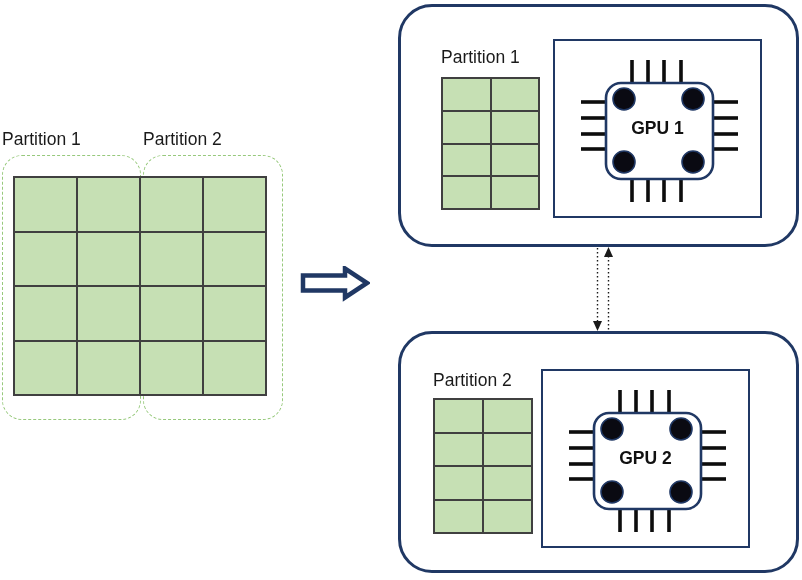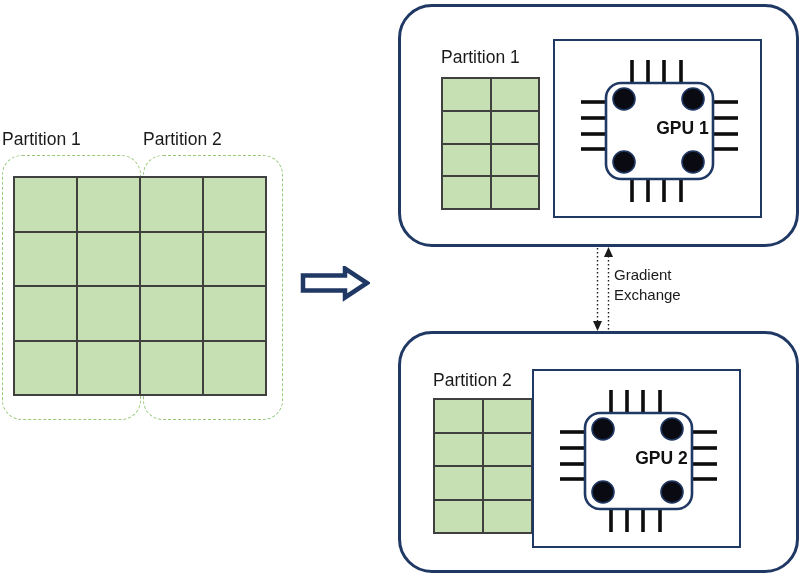--- a/index.html
+++ b/index.html
@@ -28,21 +28,21 @@
     border:3px solid var(--node-border,#203864);border-radius:34px;
     background:#ffffff;box-sizing:border-box;
   }
   .gpu-panel{
     border:2px solid var(--node-border,#203864);background:#ffffff;box-sizing:border-box;
   }
   .gpu-panel svg{position:absolute;left:0;top:0;}
   .gpu-label{
     position:absolute;left:0;top:0;width:100%;height:100%;
     display:flex;align-items:center;justify-content:center;
-    font-weight:bold;font-size:17.5px;color:#111;padding-left:25px;
+    font-weight:bold;font-size:17.5px;color:#111;
   }
   .pin{stroke:var(--pin,#0d0d0d);stroke-width:3.6;}
   .chip-body{fill:#ffffff;stroke:var(--node-border,#203864);stroke-width:2.6;}
   .chip-dot{fill:#0a0a12;stroke:var(--node-border,#203864);stroke-width:1.6;}
   .block-arrow{fill:#ffffff;stroke:var(--node-border,#203864);stroke-width:4.5;stroke-linejoin:miter;}
   .dotline{stroke:var(--text,#1a1a1a);stroke-width:1.4;stroke-dasharray:1.6 2.4;fill:none;}
   .dothead{fill:var(--text,#1a1a1a);}
   .conn-label{font-size:15px;line-height:20px;color:var(--text,#1a1a1a);white-space:nowrap;}
 </style>
 </head>
@@ -118,38 +118,34 @@
       <div class="gpu-label">GPU 1</div>
     </div>
   </div>
 
   <svg class="abs" style="left:588px;top:247px;" width="30" height="84" viewBox="0 0 30 84">
     <line class="dotline" x1="9.5" y1="1" x2="9.5" y2="75"></line>
     <polygon class="dothead" points="5,74 14,74 9.5,84"></polygon>
     <line class="dotline" x1="20.5" y1="9" x2="20.5" y2="83"></line>
     <polygon class="dothead" points="16,10 25,10 20.5,0"></polygon>
   </svg>
-  <div class="abs conn-label" style="left:614px;top:265px;">
-    <div>Gradient</div>
-    <div>Exchange</div>
-  </div>
 
   <div class="abs node" style="left:398px;top:331px;width:401px;height:242px;">
     <div class="abs plabel" style="left:32px;top:36px;width:100px;">Partition 2</div>
     <div class="abs grid" style="left: 32px; top: 64px; width: 100px; height: 136px; grid-template-columns: repeat(2, 1fr); grid-template-rows: repeat(4, 1fr);">
         <div class="cell"></div>
         <div class="cell"></div>
         <div class="cell"></div>
         <div class="cell"></div>
         <div class="cell"></div>
         <div class="cell"></div>
         <div class="cell"></div>
         <div class="cell"></div>
       </div>
-    <div class="abs gpu-panel" style="left:131px;top:35px;width:209px;height:179px;">
+    <div class="abs gpu-panel" style="left:140px;top:35px;width:209px;height:179px;">
       <svg width="209" height="179" viewBox="0 0 209 179">
         <line class="pin" x1="77" y1="19" x2="77" y2="43"></line>
           <line class="pin" x1="93" y1="19" x2="93" y2="43"></line>
         <line class="pin" x1="109" y1="19" x2="109" y2="43"></line>
           <line class="pin" x1="126" y1="19" x2="126" y2="43"></line>
         <line class="pin" x1="77" y1="137" x2="77" y2="161"></line>
           <line class="pin" x1="93" y1="137" x2="93" y2="161"></line>
         <line class="pin" x1="109" y1="137" x2="109" y2="161"></line>
           <line class="pin" x1="126" y1="137" x2="126" y2="161"></line>
         <line class="pin" x1="26" y1="61" x2="52" y2="61"></line>

